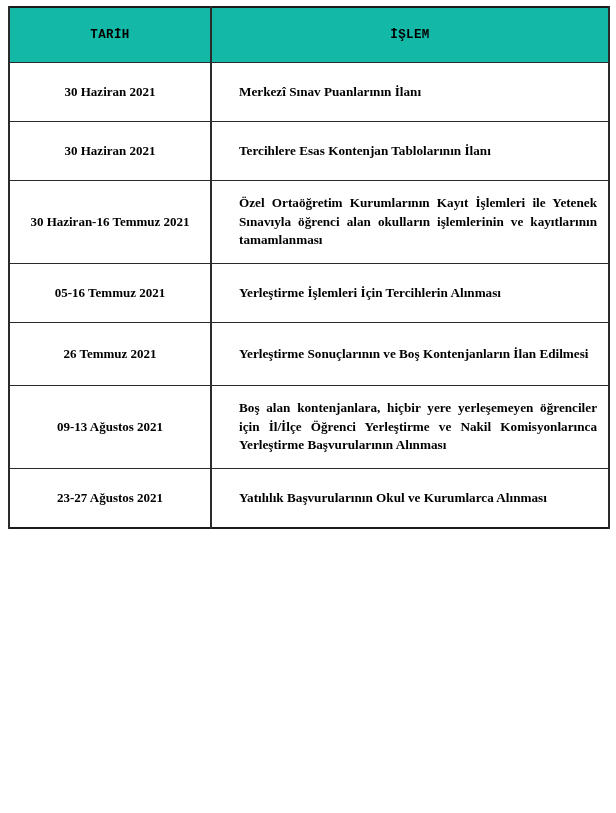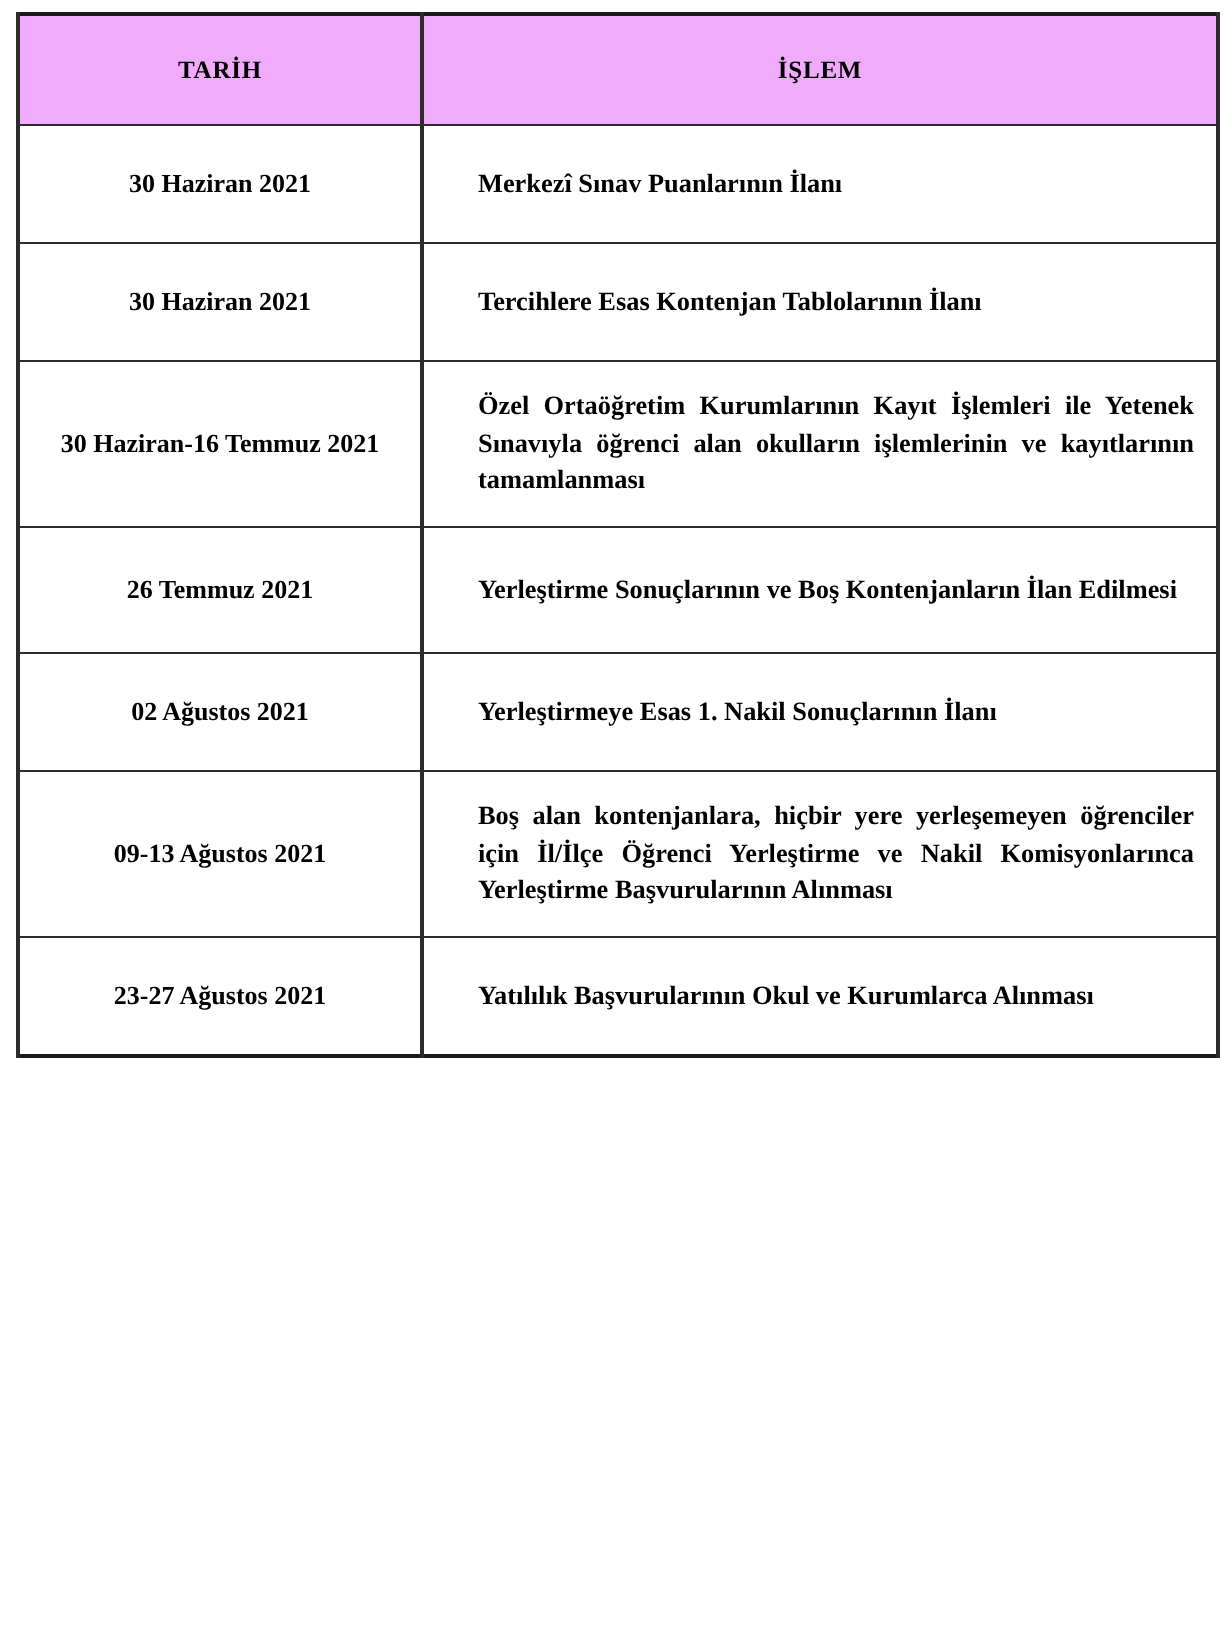--- a/index.html
+++ b/index.html
@@ -32,27 +32,28 @@
   table.schedule th,
   table.schedule td {
     border: 1px solid #2b2b2b;
     border-left-width: 2px;
     border-right-width: 2px;
     vertical-align: middle;
     font-weight: bold;
     color: #000000;
   }
   thead th {
-    background: #f0abfc;
+    background: #14b8a6;
     font-size: 12.5px;
     letter-spacing: 0.4px;
     padding: 0;
     height: 54px;
     text-align: center;
     border-bottom-width: 2px;
+    font-family: Liberation Mono, monospace;
   }
   thead th.head-date { }
   thead th.head-task { }
 
   td.cell-date {
     text-align: center;
     font-size: 13px;
     padding: 6px 6px;
     line-height: 1.35;
   }
@@ -98,30 +99,30 @@
           <td class="cell-task">
             <span class="task-inner">Tercihlere Esas Kontenjan Tablolarının İlanı</span>
           </td>
         </tr>
         <tr class="r-triple">
           <td class="cell-date">30 Haziran-16 Temmuz 2021</td>
           <td class="cell-task">
             <span class="task-inner">Özel Ortaöğretim Kurumlarının Kayıt İşlemleri ile Yetenek Sınavıyla öğrenci alan okulların işlemlerinin ve kayıtlarının tamamlanması</span>
           </td>
         </tr>
+        <tr class="r-single">
+          <td class="cell-date">05-16 Temmuz 2021</td>
+          <td class="cell-task">
+            <span class="task-inner">Yerleştirme İşlemleri İçin Tercihlerin Alınması</span>
+          </td>
+        </tr>
         <tr class="r-double">
           <td class="cell-date">26 Temmuz 2021</td>
           <td class="cell-task">
             <span class="task-inner">Yerleştirme Sonuçlarının ve Boş Kontenjanların İlan Edilmesi</span>
-          </td>
-        </tr>
-        <tr class="r-single">
-          <td class="cell-date">02 Ağustos 2021</td>
-          <td class="cell-task">
-            <span class="task-inner">Yerleştirmeye Esas 1. Nakil Sonuçlarının İlanı</span>
           </td>
         </tr>
         <tr class="r-triple">
           <td class="cell-date">09-13 Ağustos 2021</td>
           <td class="cell-task">
             <span class="task-inner">Boş alan kontenjanlara, hiçbir yere yerleşemeyen öğrenciler için İl/İlçe Öğrenci Yerleştirme ve Nakil Komisyonlarınca Yerleştirme Başvurularının Alınması</span>
           </td>
         </tr>
         <tr class="r-single">
           <td class="cell-date">23-27 Ağustos 2021</td>

